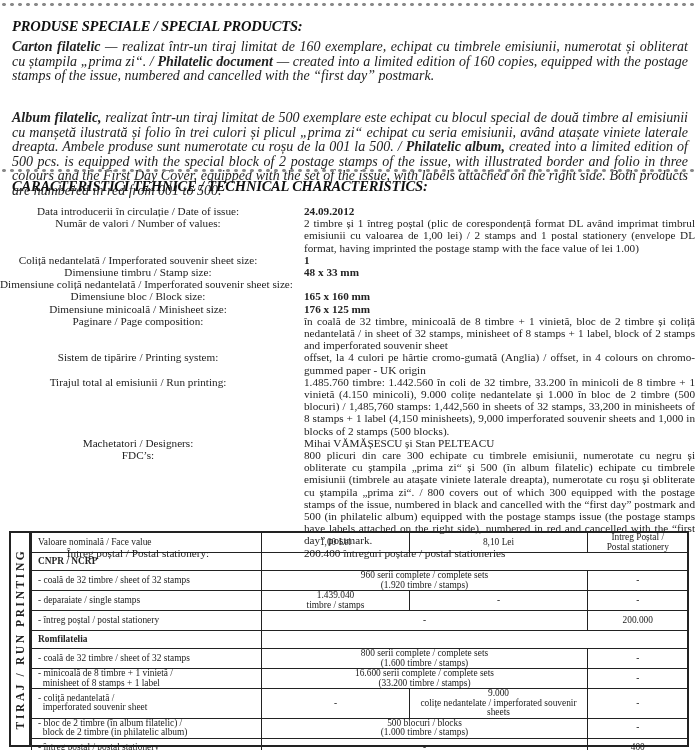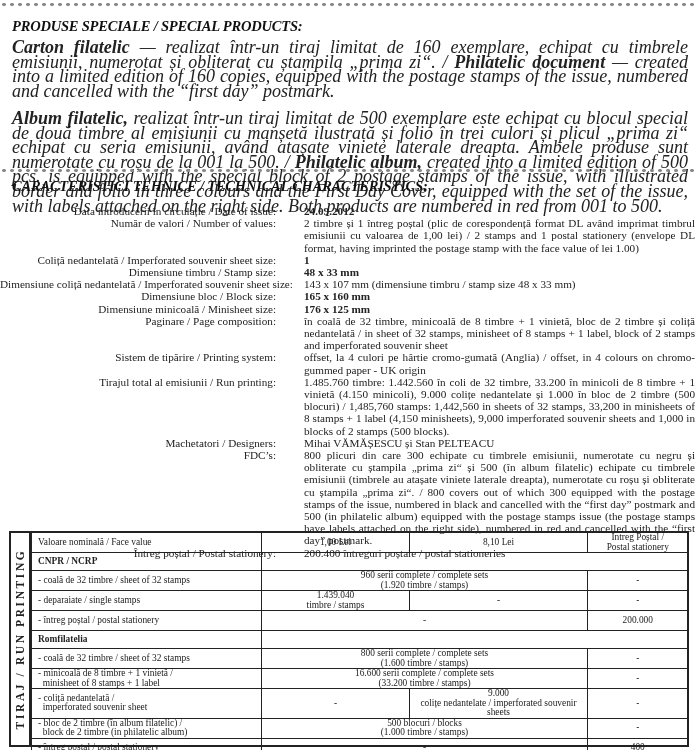--- a/index.html
+++ b/index.html
@@ -11,28 +11,28 @@
     position: absolute; left: 0; width: 695px; height: 5px;
     background-image: radial-gradient(circle, #8a8a8a 1.7px, transparent 1.9px);
     background-size: 8px 5px; background-repeat: repeat-x;
   }
   .heading {
     position: absolute; left: 12px; font-style: italic; font-weight: bold;
     font-size: 14.5px; letter-spacing: -0.2px; color: #111;
   }
   .para {
     position: absolute; left: 12px; width: 676px; font-style: italic;
-    font-size: 18px; line-height: 14.6px; text-align: justify; color: #222;
+    font-size: 14px; line-height: 14.6px; text-align: justify; color: #222;
   }
   .para b { font-weight: bold; }
 
   
   .tech { position: absolute; left: 0; top: 205px; width: 695px; font-size: 11.2px; line-height: 12.2px; }
   .trow { display: flex; }
-  .tlabel { width: 276px; text-align: right; padding-right: 8px; flex-shrink: 0; color: #222; white-space: nowrap; }
+  .tlabel { width: 276px; text-align: center; padding-right: 8px; flex-shrink: 0; color: #222; white-space: nowrap; }
   .tval { width: 396px; text-align: justify; color: #222; margin-left: 20px; }
   .tval b { font-weight: bold; }
 
   
   .tbl-wrap { position: absolute; left: 9px; top: 531px; width: 680px; height: 216px; border: 2px solid #222; box-sizing: border-box; }
   .vlabel {
     position: absolute; left: 0; top: 0; width: 18px; height: 212px; border-right: 2px solid #222;
     display: flex; align-items: center; justify-content: center;
   }
   .vlabel span {
@@ -82,21 +82,20 @@
   <div class="trow">
     <div class="tlabel">Coliță nedantelată / Imperforated souvenir sheet size:</div>
     <div class="tval"><b>1</b></div>
   </div>
   <div class="trow">
     <div class="tlabel">Dimensiune timbru / Stamp size:</div>
     <div class="tval"><b>48 x 33 mm</b></div>
   </div>
   <div class="trow">
     <div class="tlabel">Dimensiune coliță nedantelată / Imperforated souvenir sheet size:</div>
-    <div class="tval">143 x 107 mm (dimensiune timbru / stamp size 48 x 33 mm)</div>
   </div>
   <div class="trow">
     <div class="tlabel">Dimensiune bloc / Block size:</div>
     <div class="tval"><b>165 x 160 mm</b></div>
   </div>
   <div class="trow">
     <div class="tlabel">Dimensiune minicoală / Minisheet size:</div>
     <div class="tval"><b>176 x 125 mm</b></div>
   </div>
   <div class="trow">

